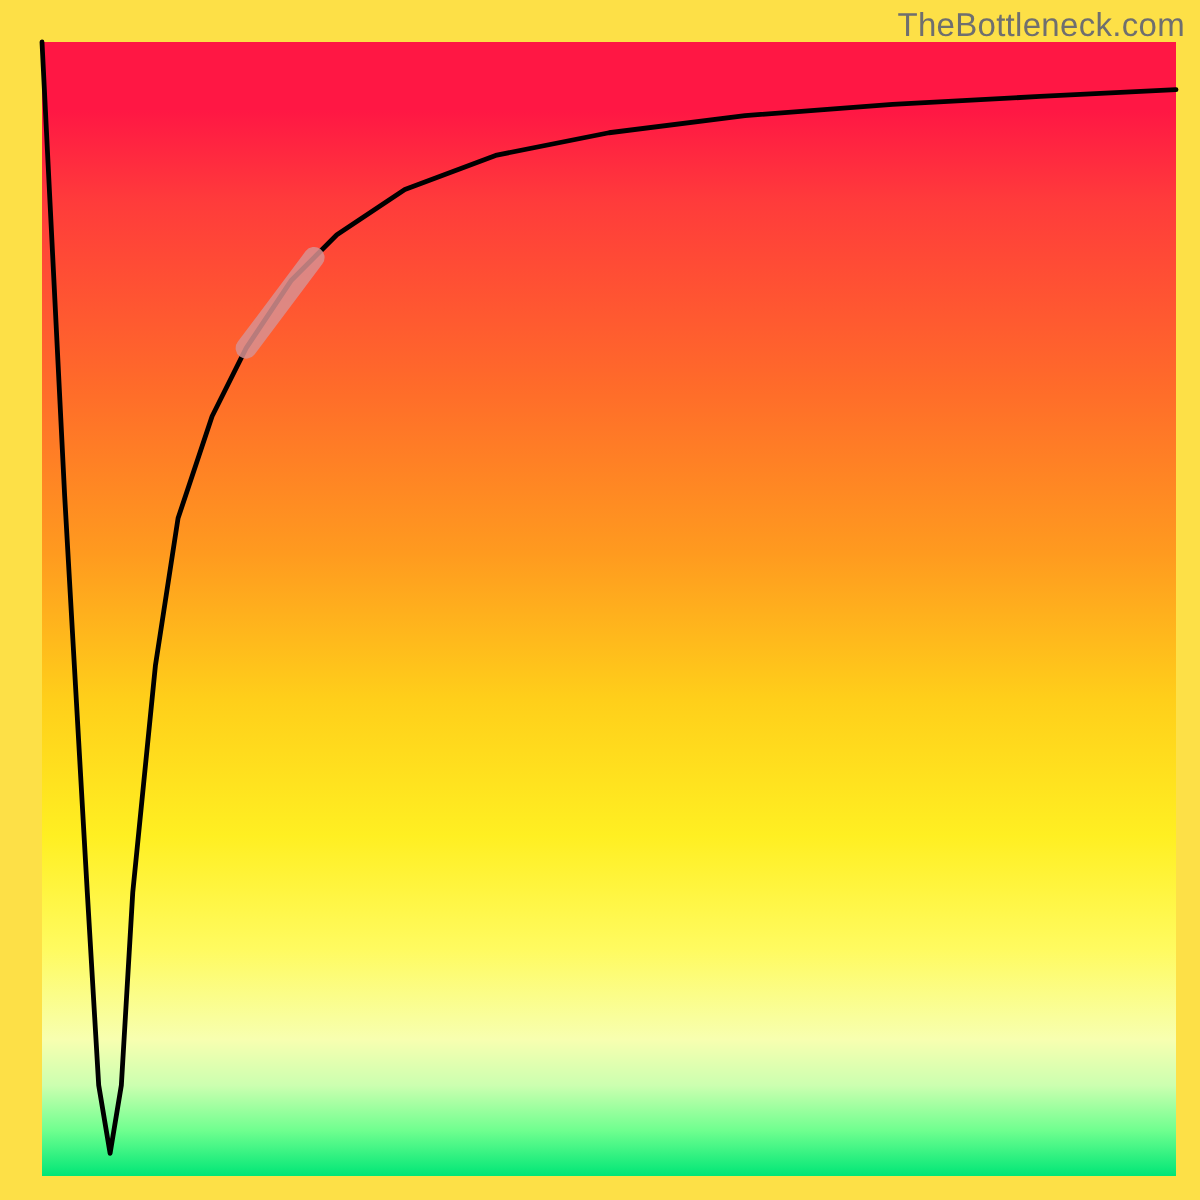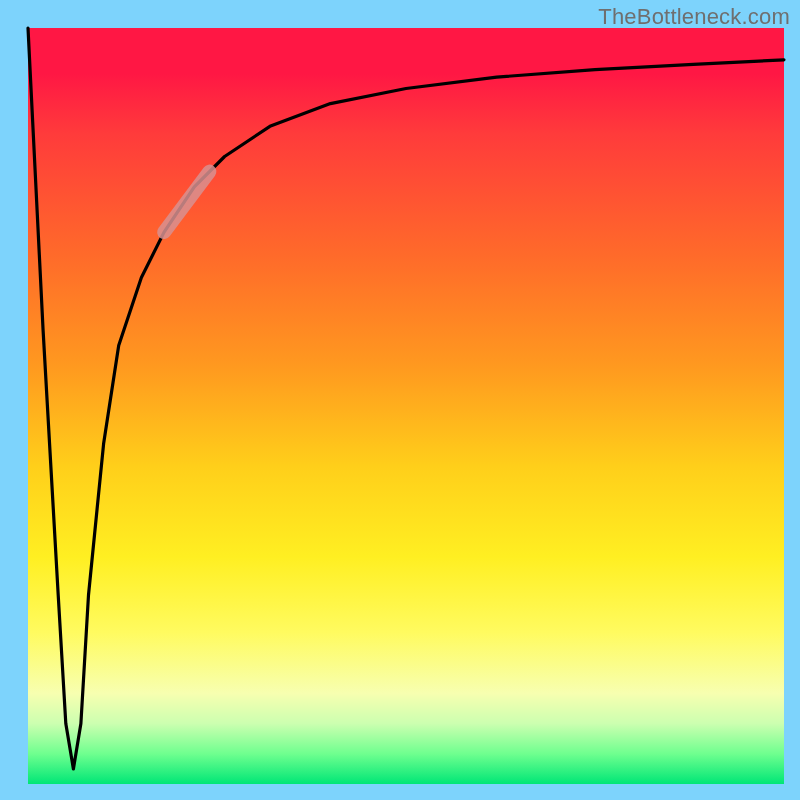--- a/index.html
+++ b/index.html
@@ -8,21 +8,21 @@
     width: 800px;
     height: 800px;
     background: #000;
     overflow: hidden;
     font-family: Arial, Helvetica, sans-serif;
   }
   .frame {
     position: relative;
     width: 800px;
     height: 800px;
-    background: #7dd3fc;
+    background: #fde047;
     text-align: center;
   }
   .plot-area {
     position: absolute;
     left: 28px;
     top: 28px;
     width: 756px;
     height: 756px;
     background: linear-gradient(
       to bottom,

